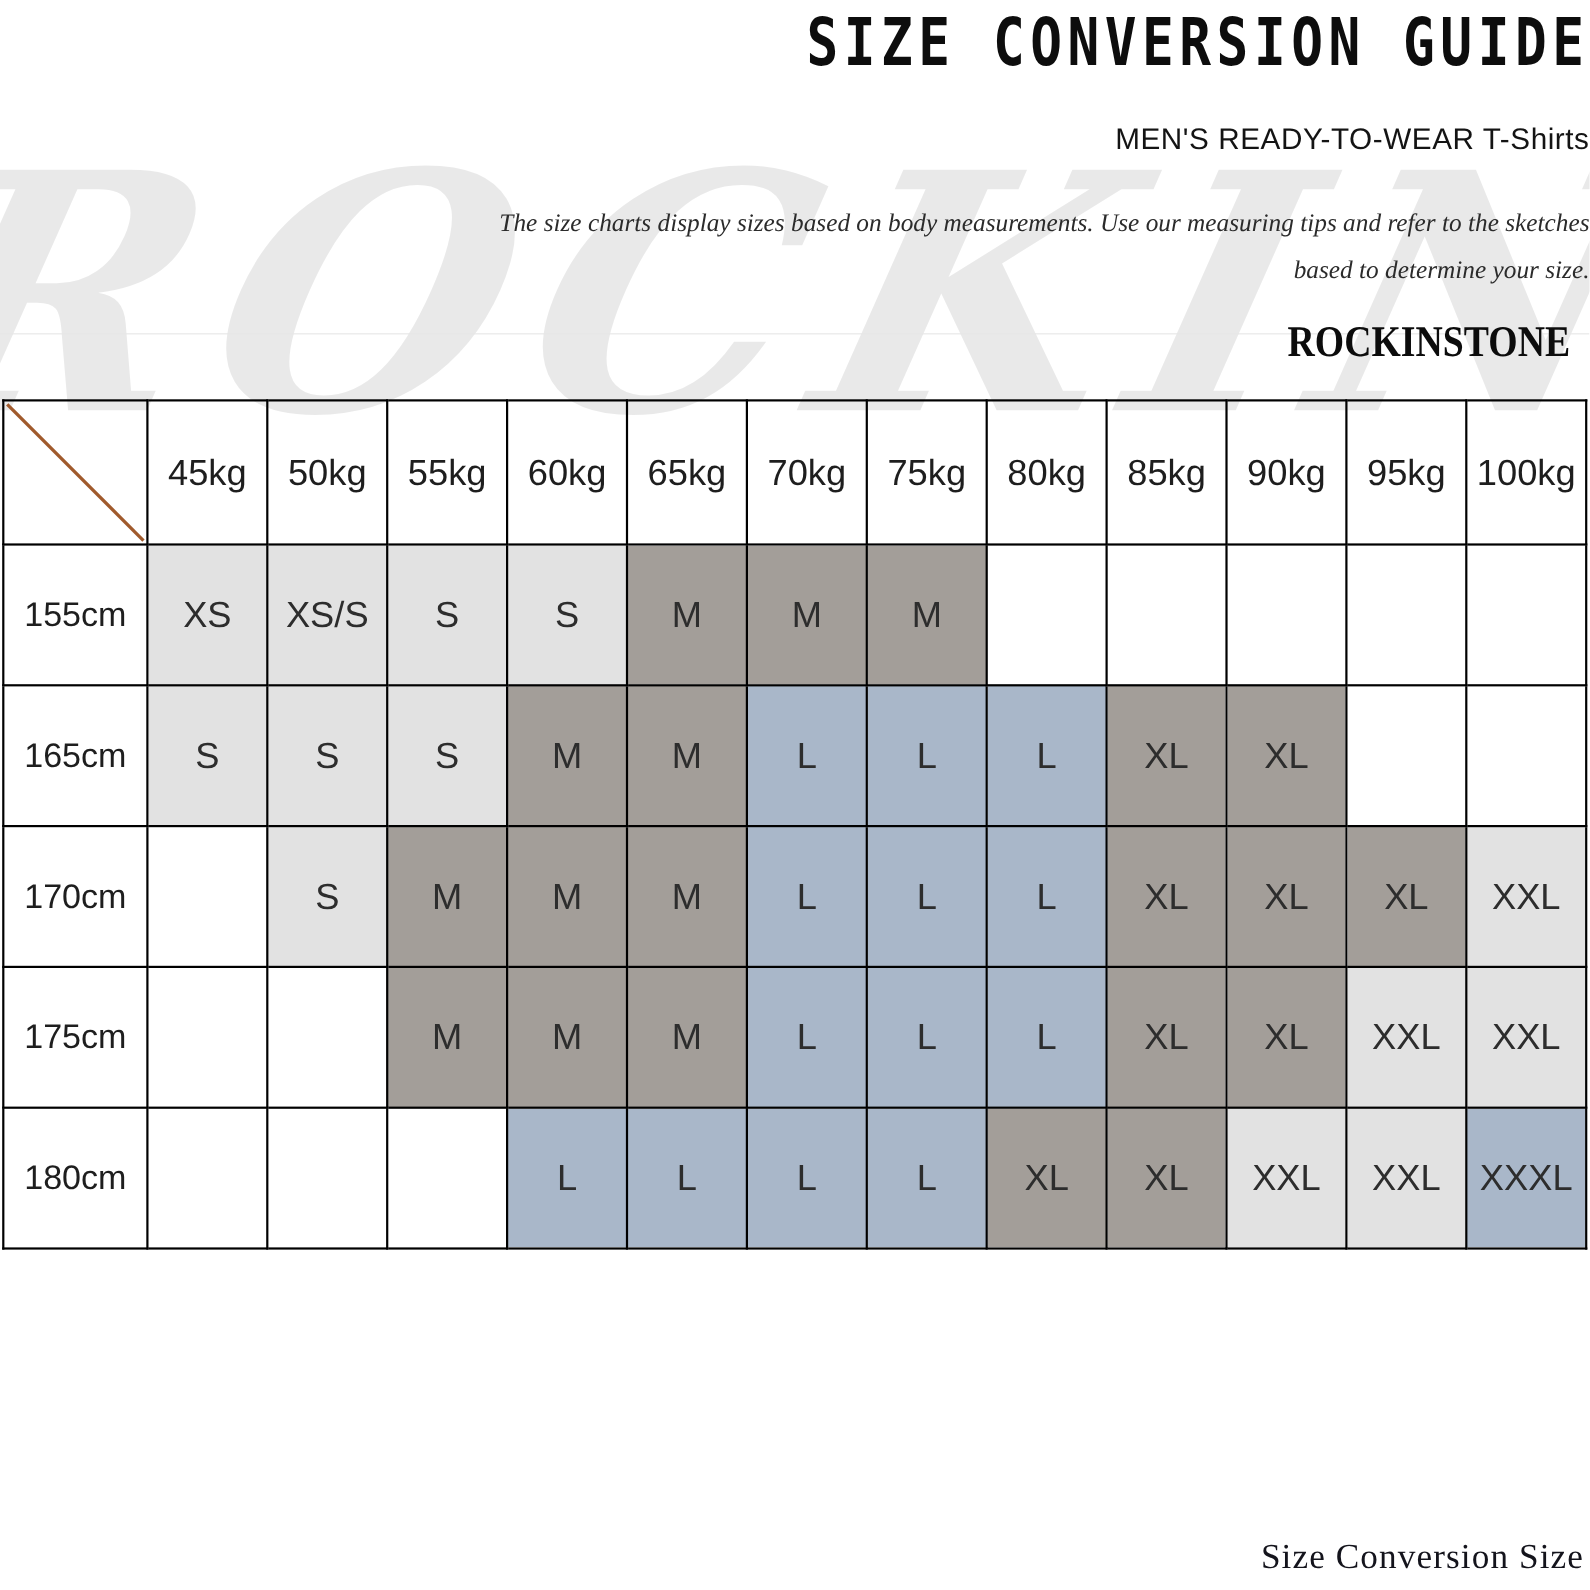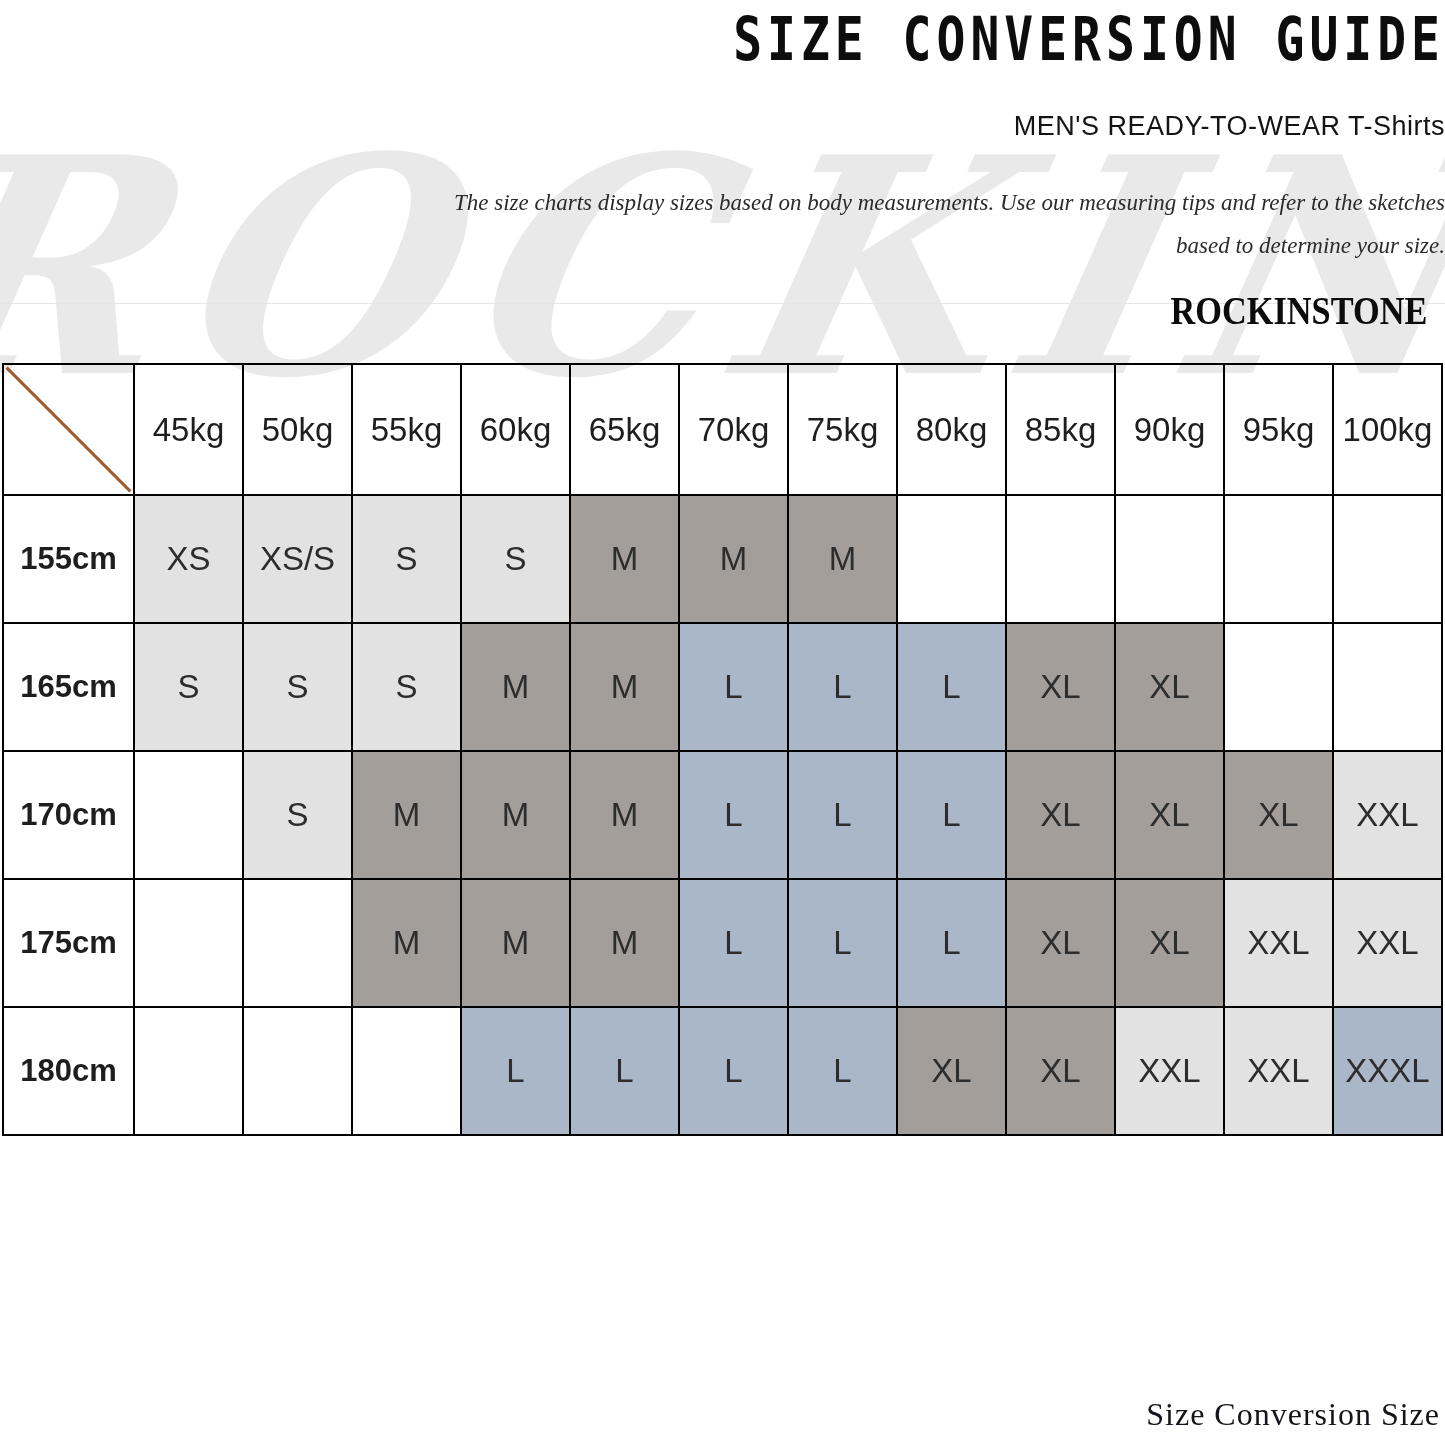--- a/index.html
+++ b/index.html
@@ -88,21 +88,21 @@
   #size-table tbody tr { height:128px; }
   #size-table thead th {
     font-weight:normal;
     font-size:33px;
     color:#1e1e1e;
     background:transparent;
   }
   #size-table thead th.corner { padding:0; }
   #size-table thead th.corner svg { display:block; width:100%; height:100%; }
   #size-table tbody th {
-    font-weight:bold;
+    font-weight:normal;
     font-size:31px;
     color:#1e1e1e;
     background:#ffffff;
   }
   #size-table td {
     font-size:33px;
     color:#2d2d2d;
     background:#ffffff;
   }
   #caption {

